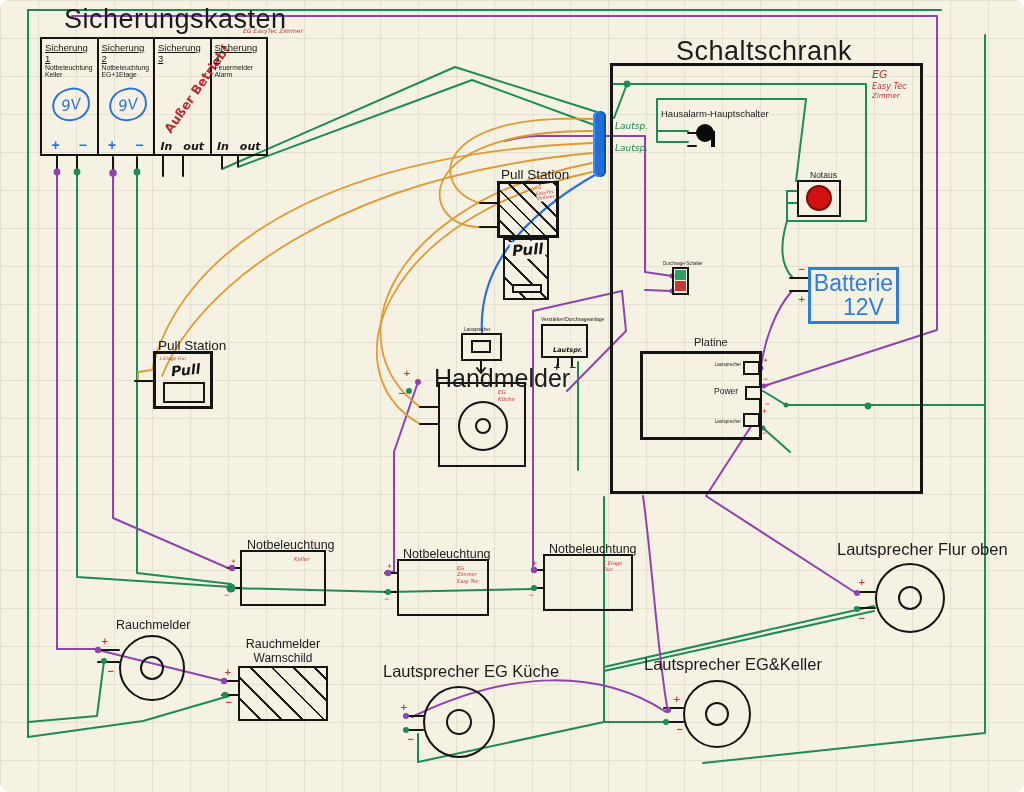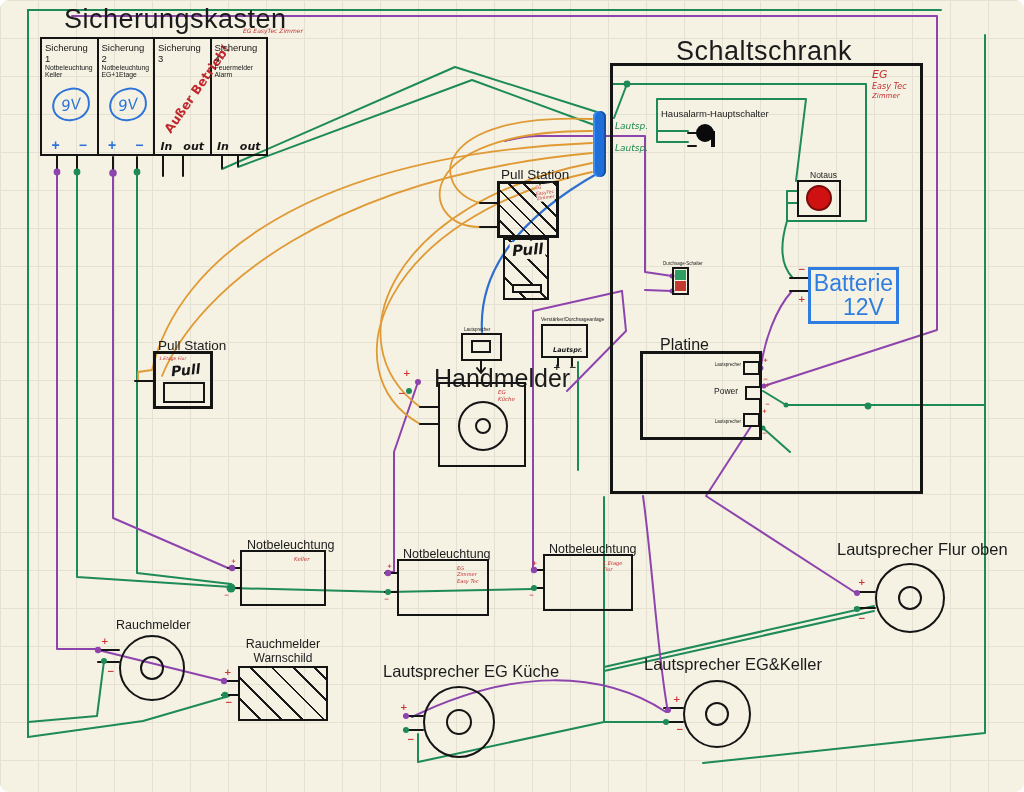--- a/index.html
+++ b/index.html
@@ -21,21 +21,21 @@
   .hw{font-family:"DejaVu Sans",sans-serif;font-style:italic;}
   .red{color:#c43030;}
   .green{color:#1f8a4d;}
   .tiny{font-size:4.5px;}
   .pm{position:absolute;font-size:9px;font-weight:bold;color:#cc3333;font-family:"DejaVu Sans",sans-serif;}
   .pm.small{font-size:6px;}
   .pm.dark{color:#222;}
   .fusebox-body{display:flex;}
   .fuse{flex:1;position:relative;border-right:2.5px solid #141414;padding:3px 2px 0 3px;box-sizing:border-box;}
   .fuse:last-child{border-right:none;}
-  .fuse-name{font-size:9.5px;}
+  .fuse-name{font-size:9.5px;text-decoration:underline;}
   .fuse-line{font-size:6.8px;}
   .nineV{width:34px;height:29px;border:2px solid #2e74d8;border-radius:55% 45% 52% 48%;
     color:#2e74d8;font-size:15px;display:flex;align-items:center;justify-content:center;
     margin:10px 0 0 7px;transform:rotate(-8deg);font-family:"DejaVu Sans",sans-serif;font-style:italic;}
   .fuse-terms{position:absolute;bottom:1px;left:0;width:100%;display:flex;justify-content:space-around;}
   .fuse-terms.bluet{color:#2e74d8;font-size:14px;font-weight:bold;}
   .fuse-terms.hwt{font-size:11px;font-weight:bold;font-style:italic;font-family:"DejaVu Sans",sans-serif;}
   .diag-note{position:absolute;transform:rotate(-55deg);transform-origin:left top;
     color:#c0292b;font-weight:bold;font-size:12.5px;white-space:nowrap;font-family:"DejaVu Sans",sans-serif;}
   .hatch{background:repeating-linear-gradient(45deg,transparent 0 9px,#1a1a1a 9px 10.8px);}
@@ -216,21 +216,21 @@
   <div class="box" style="left:672px;top:267px;width:17px;height:28px;border-width:2px;">
     <div class="abs" style="left:1px;top:1px;width:11px;height:10px;background:#2f9e63;"></div>
     <div class="abs" style="left:1px;top:12px;width:11px;height:10px;background:#c23b2e;"></div>
   </div>
 
   <div class="box thick" style="left:808px;top:267px;width:91px;height:57px;border-color:#2f7de1;color:#2f7de1;text-align:center;">
     <div style="font-size:23px;line-height:1.05;margin-top:1px;">Batterie</div>
     <div style="font-size:23px;line-height:1.05;margin-left:20px;">12V</div>
   </div>
 
-  <div class="lbl" style="left:660px;top:336px;font-size:16px;text-align:right;">Platine</div>
+  <div class="lbl" style="left:694px;top:336px;font-size:11px;text-align:right;">Platine</div>
   <div class="box thick" style="left:640px;top:351px;width:122px;height:89px;"></div>
   <div class="box" style="left:743px;top:361px;width:17px;height:14px;border-width:2px;background:#f5f2e4;"></div>
   <div class="box" style="left:745px;top:386px;width:17px;height:14px;border-width:2px;background:#f5f2e4;"></div>
   <div class="box" style="left:743px;top:413px;width:17px;height:14px;border-width:2px;background:#f5f2e4;"></div>
   <div class="lbl tiny" style="left:700px;top:362px;width:41px;text-align:right;">Lautsprecher</div>
   <div class="lbl" style="left:714px;top:386px;font-size:8.5px;">Power</div>
   <div class="lbl tiny" style="left:700px;top:419px;width:41px;text-align:right;">Lautsprecher</div>
 
   <div class="abs" style="left:593px;top:111px;width:13px;height:66px;border-radius:6px;background:#1e6fd9;box-shadow:inset 2px 0 0 #3f8ef0, inset -2px 0 0 #174f9e;"></div>
   <div class="lbl hw green" style="left:615px;top:121px;font-size:9px;">Lautsp.</div>

